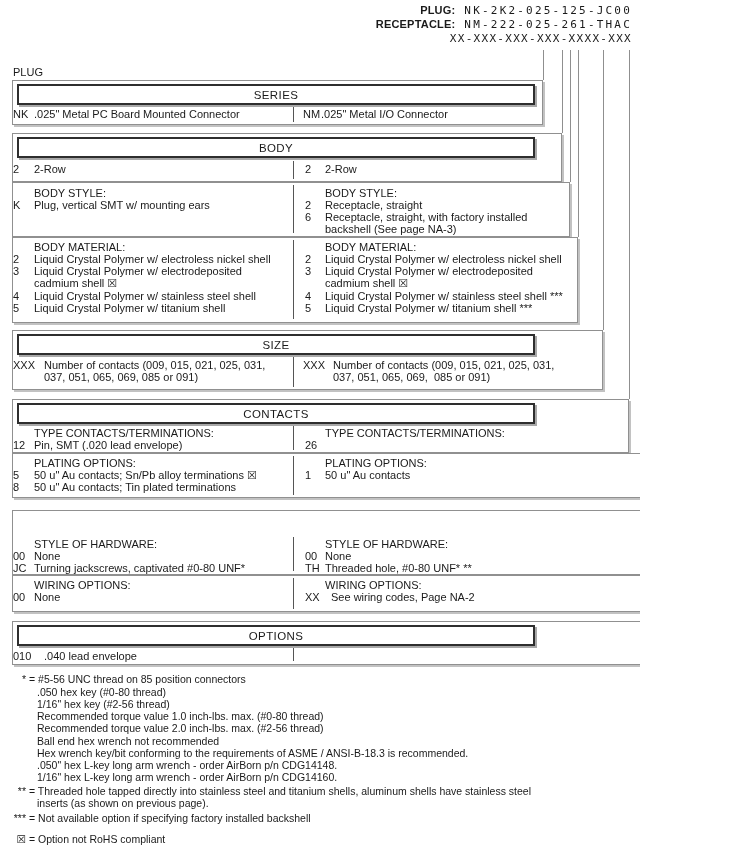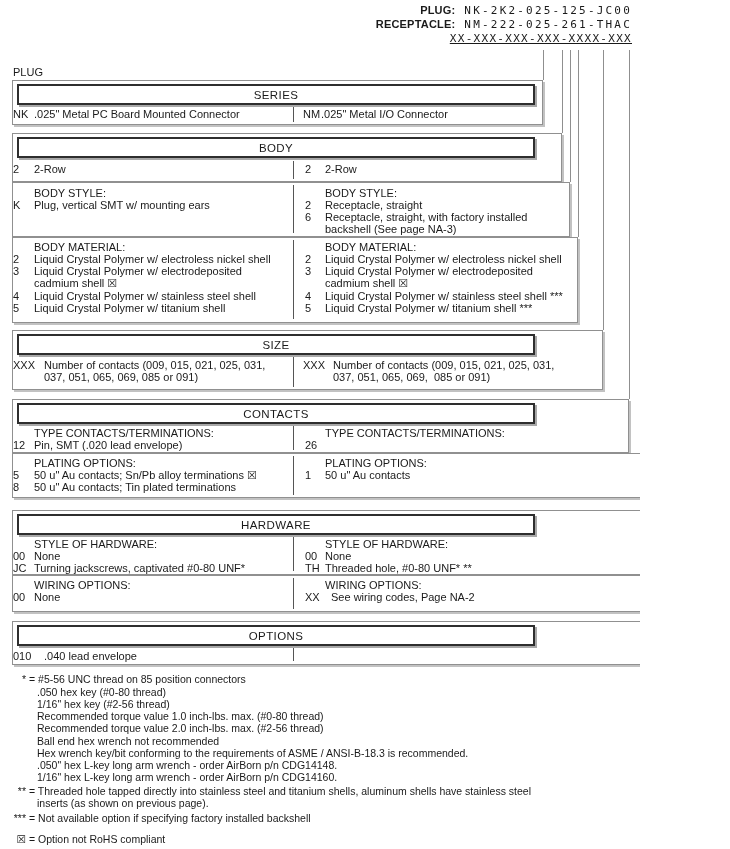--- a/index.html
+++ b/index.html
@@ -26,21 +26,21 @@
   .fnt{margin-left:3px;}
   .fn.cont .fnt{margin-left:11px;}
 </style>
 </head>
 <body>
 
 <div id="page">
 
   <div class="pnline" style="top:4px;"><span class="pnlabel">PLUG:</span><span class="pnval">NK-2K2-025-125-JC00</span></div>
   <div class="pnline" style="top:18px;"><span class="pnlabel">RECEPTACLE:</span><span class="pnval">NM-222-025-261-THAC</span></div>
-  <div class="pnline" style="top:32px;text-decoration:underline;"><span class="pnmask">XX-XXX-XXX-XXX-XXXX-XXX</span></div>
+  <div class="pnline" style="top:32px;"><span class="pnmask">XX-XXX-XXX-XXX-XXXX-XXX</span></div>
 
   <div class="riser" style="left:543px;top:50px;height:30px;"></div>
   <div class="riser" style="left:562px;top:50px;height:83px;"></div>
   <div class="riser" style="left:570px;top:50px;height:132px;"></div>
   <div class="riser" style="left:578px;top:50px;height:187px;"></div>
   <div class="riser" style="left:603px;top:50px;height:280px;"></div>
   <div class="riser" style="left:629px;top:50px;height:349px;"></div>
   <div class="riser" style="left:642px;top:50px;height:403px;"></div>
   <div class="riser" style="left:662px;top:50px;height:460px;"></div>
   <div class="riser" style="left:678px;top:50px;height:525px;"></div>
@@ -133,23 +133,20 @@
   <div class="sub" style="left:34px;top:457px;">PLATING OPTIONS:</div>
   <div class="sub" style="left:325px;top:457px;">PLATING OPTIONS:</div>
   <div class="code" style="left:13px;top:469px;">5</div>
   <div class="desc" style="left:34px;top:469px;">50 u" Au contacts; Sn/Pb alloy terminations ☒</div>
   <div class="code" style="left:13px;top:481px;">8</div>
   <div class="desc" style="left:34px;top:481px;">50 u" Au contacts; Tin plated terminations</div>
   <div class="code" style="left:305px;top:469px;">1</div>
   <div class="desc" style="left:325px;top:469px;">50 u" Au contacts</div>
 
   <div class="fbox" style="top:510px;height:65px;width:650px;"></div>
-  <div class="hbox" style="top:514px;">
-      <span>HARDWARE</span>
-    </div>
   <div class="divider" style="top:537px;height:34px;"></div>
   <div class="sub" style="left:34px;top:538px;">STYLE OF HARDWARE:</div>
   <div class="sub" style="left:325px;top:538px;">STYLE OF HARDWARE:</div>
   <div class="code" style="left:13px;top:550px;">00</div>
   <div class="desc" style="left:34px;top:550px;">None</div>
   <div class="code" style="left:13px;top:562px;">JC</div>
   <div class="desc" style="left:34px;top:562px;">Turning jackscrews, captivated #0-80 UNF*</div>
   <div class="code" style="left:305px;top:550px;">00</div>
   <div class="desc" style="left:325px;top:550px;">None</div>
   <div class="code" style="left:305px;top:562px;">TH</div>

